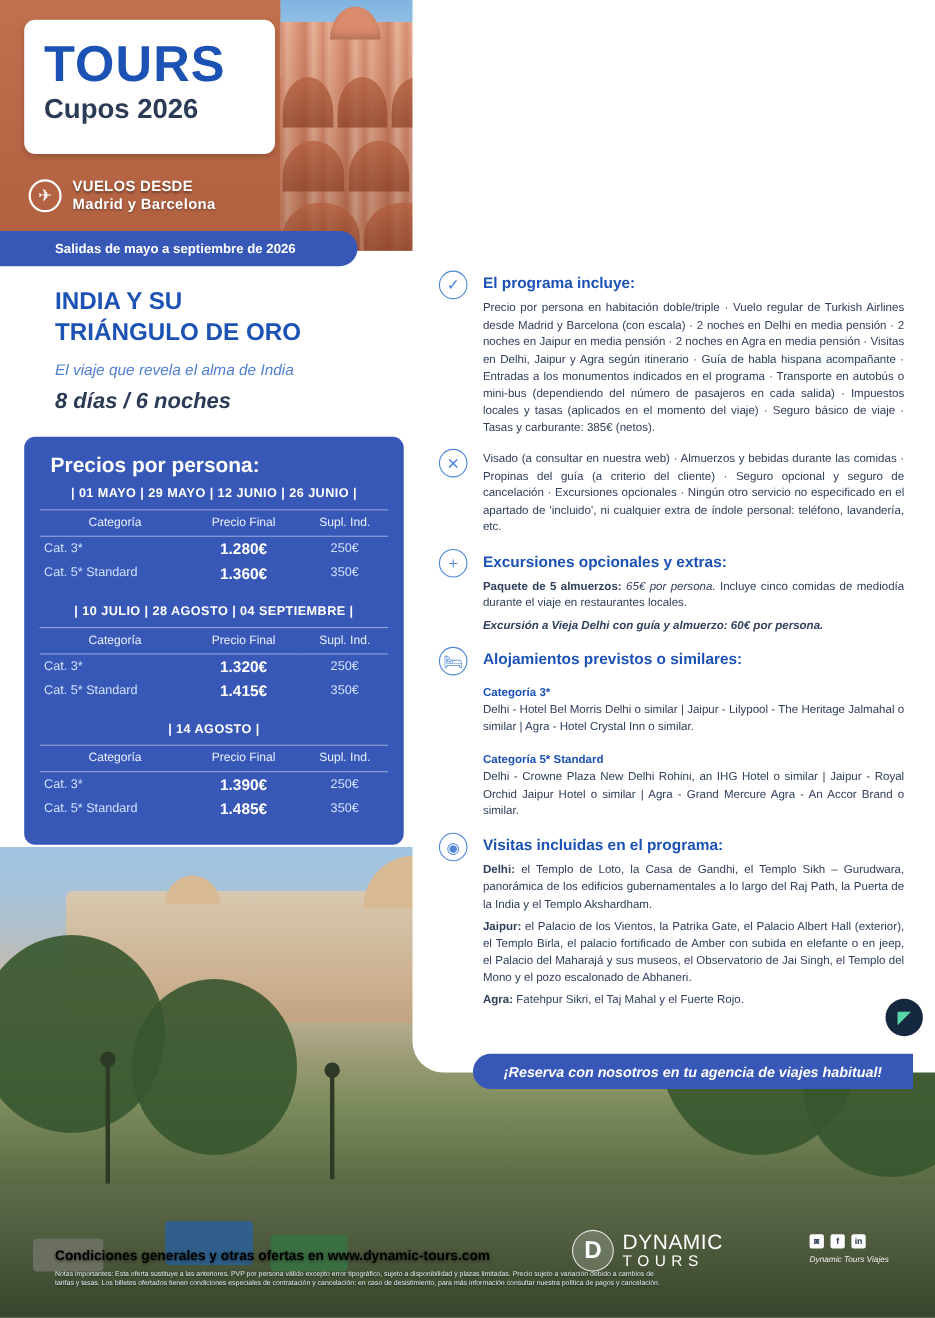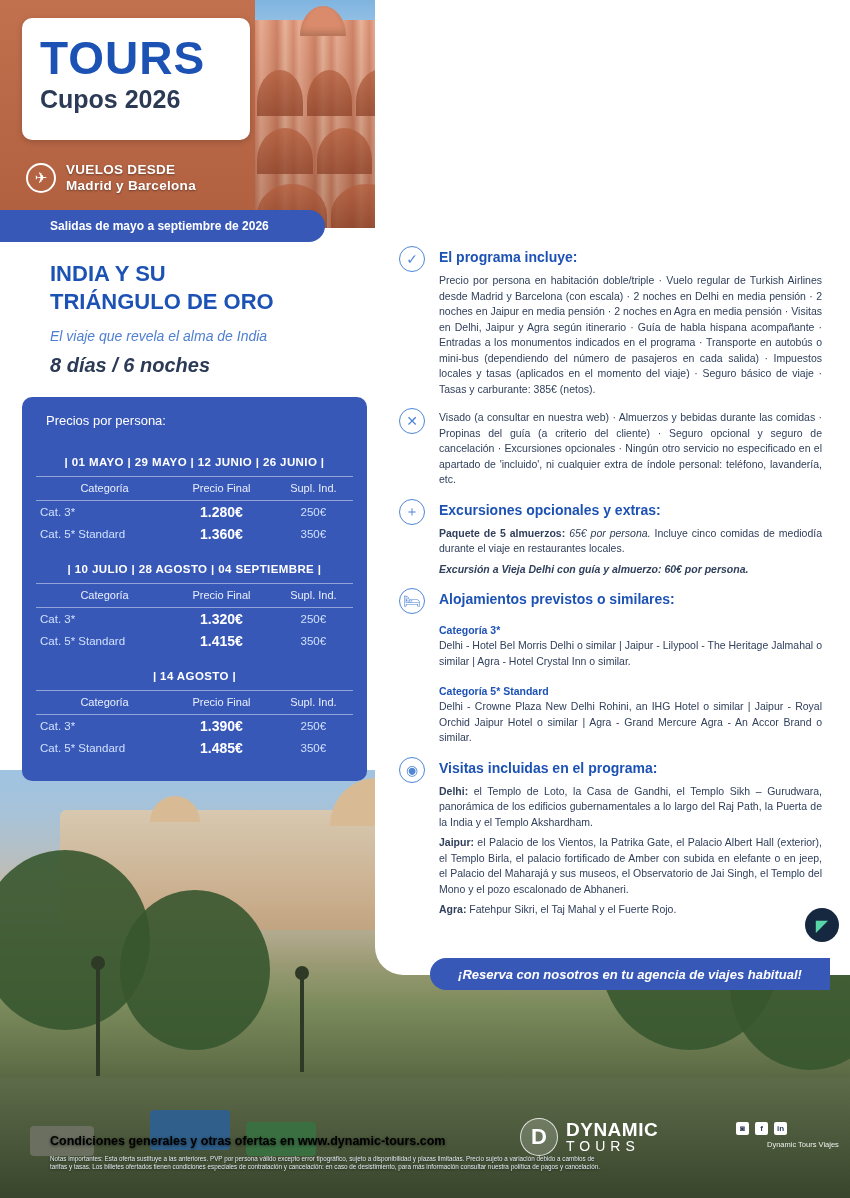--- a/index.html
+++ b/index.html
@@ -112,21 +112,21 @@
   .trip-dur {
     padding:8px 0 0 50px; font-size:20px; font-style:italic;
     font-weight:bold; color:#2b3a55;
   }
 
   .price-panel {
     position:absolute; left:22px; top:155px; width:345px;
     background:#3858b8; border-radius:10px; padding:16px 14px 22px 14px;
     color:#fff;
   }
-  .price-panel h3 { font-size:13px; font-weight:normal; margin-bottom:28px; padding-left:10px;}
+  .price-panel h3 { font-size:19px; font-weight:bold; margin-bottom:8px; padding-left:10px;}
   .dates-line {
     text-align:center; font-size:11.5px; font-weight:bold;
     letter-spacing:.4px; margin:6px 0 8px 0;
   }
   table.prices { width:100%; border-collapse:collapse; }
   table.prices th {
     font-size:11px; font-weight:normal; padding:5px 0 6px 0;
     border-bottom:1px solid rgba(255,255,255,.45);
     border-top:1px solid rgba(255,255,255,.45);
     color:#e8eefc;
@@ -221,32 +221,32 @@
   .logo-dyn {
     position:absolute; left:520px; top:1118px;
     display:flex; align-items:center; gap:8px; color:#fff;
   }
   .logo-d {
     width:38px;height:38px;border-radius:50%;
     background:rgba(255,255,255,.18);border:1.5px solid rgba(255,255,255,.8);
     display:flex;align-items:center;justify-content:center;
     font-size:22px;font-weight:bold;color:#fff;
   }
-  .logo-txt .l1{font-size:19px;font-weight:bold;letter-spacing:.5px;line-height:19px;}
+  .logo-txt .l1{font-size:19px;font-weight:normal;letter-spacing:.5px;line-height:19px;}
   .logo-txt .l2{font-size:14px;letter-spacing:5px;line-height:15px;}
   .social {
     position:absolute; left:736px; top:1122px; display:flex; gap:6px;
   }
   .social span {
     width:13px;height:13px;background:#fff;border-radius:2px;
     color:#2b3a55;font-size:8px;display:flex;align-items:center;justify-content:center;font-weight:bold;
   }
   .social-cap {
-    position:absolute; left:767px; top:1140px;
-    font-size:7.5px; color:#fff; opacity:.9;
+    position:absolute; left:736px; top:1140px;
+    font-size:7.5px; color:#fff; font-style:italic; opacity:.9;
   }
 </style>
 </head>
 <body>
 
 <div class="top-photo">
   <div class="photo-fade"></div>
   <div class="sky"></div>
   <div class="cloud" style="left:620px;top:8px;width:90px;height:26px;"></div>
   <div class="cloud" style="left:700px;top:18px;width:120px;height:30px;"></div>

